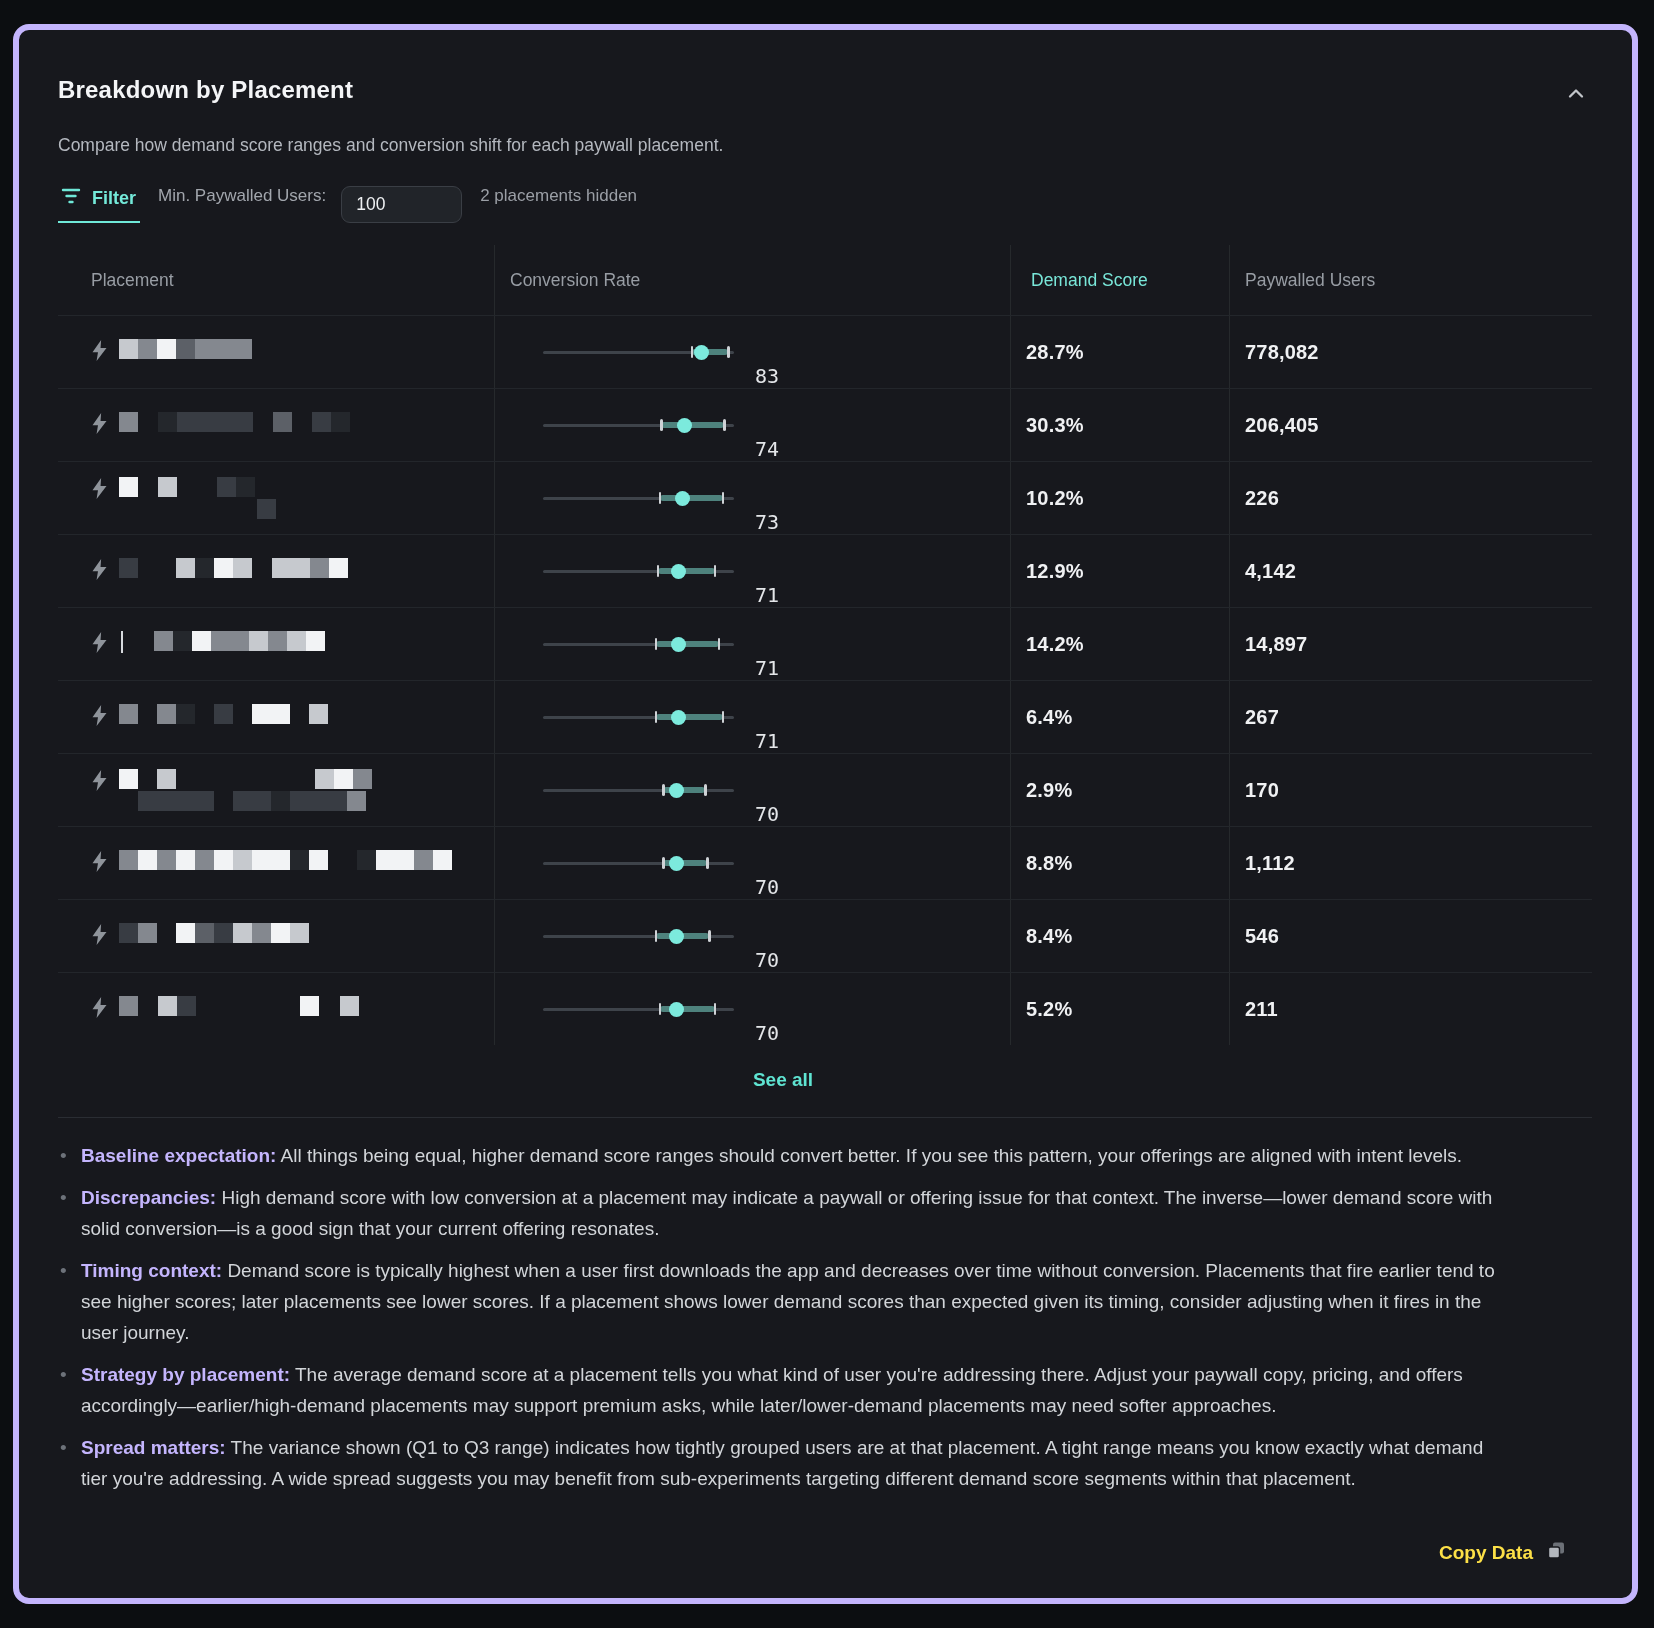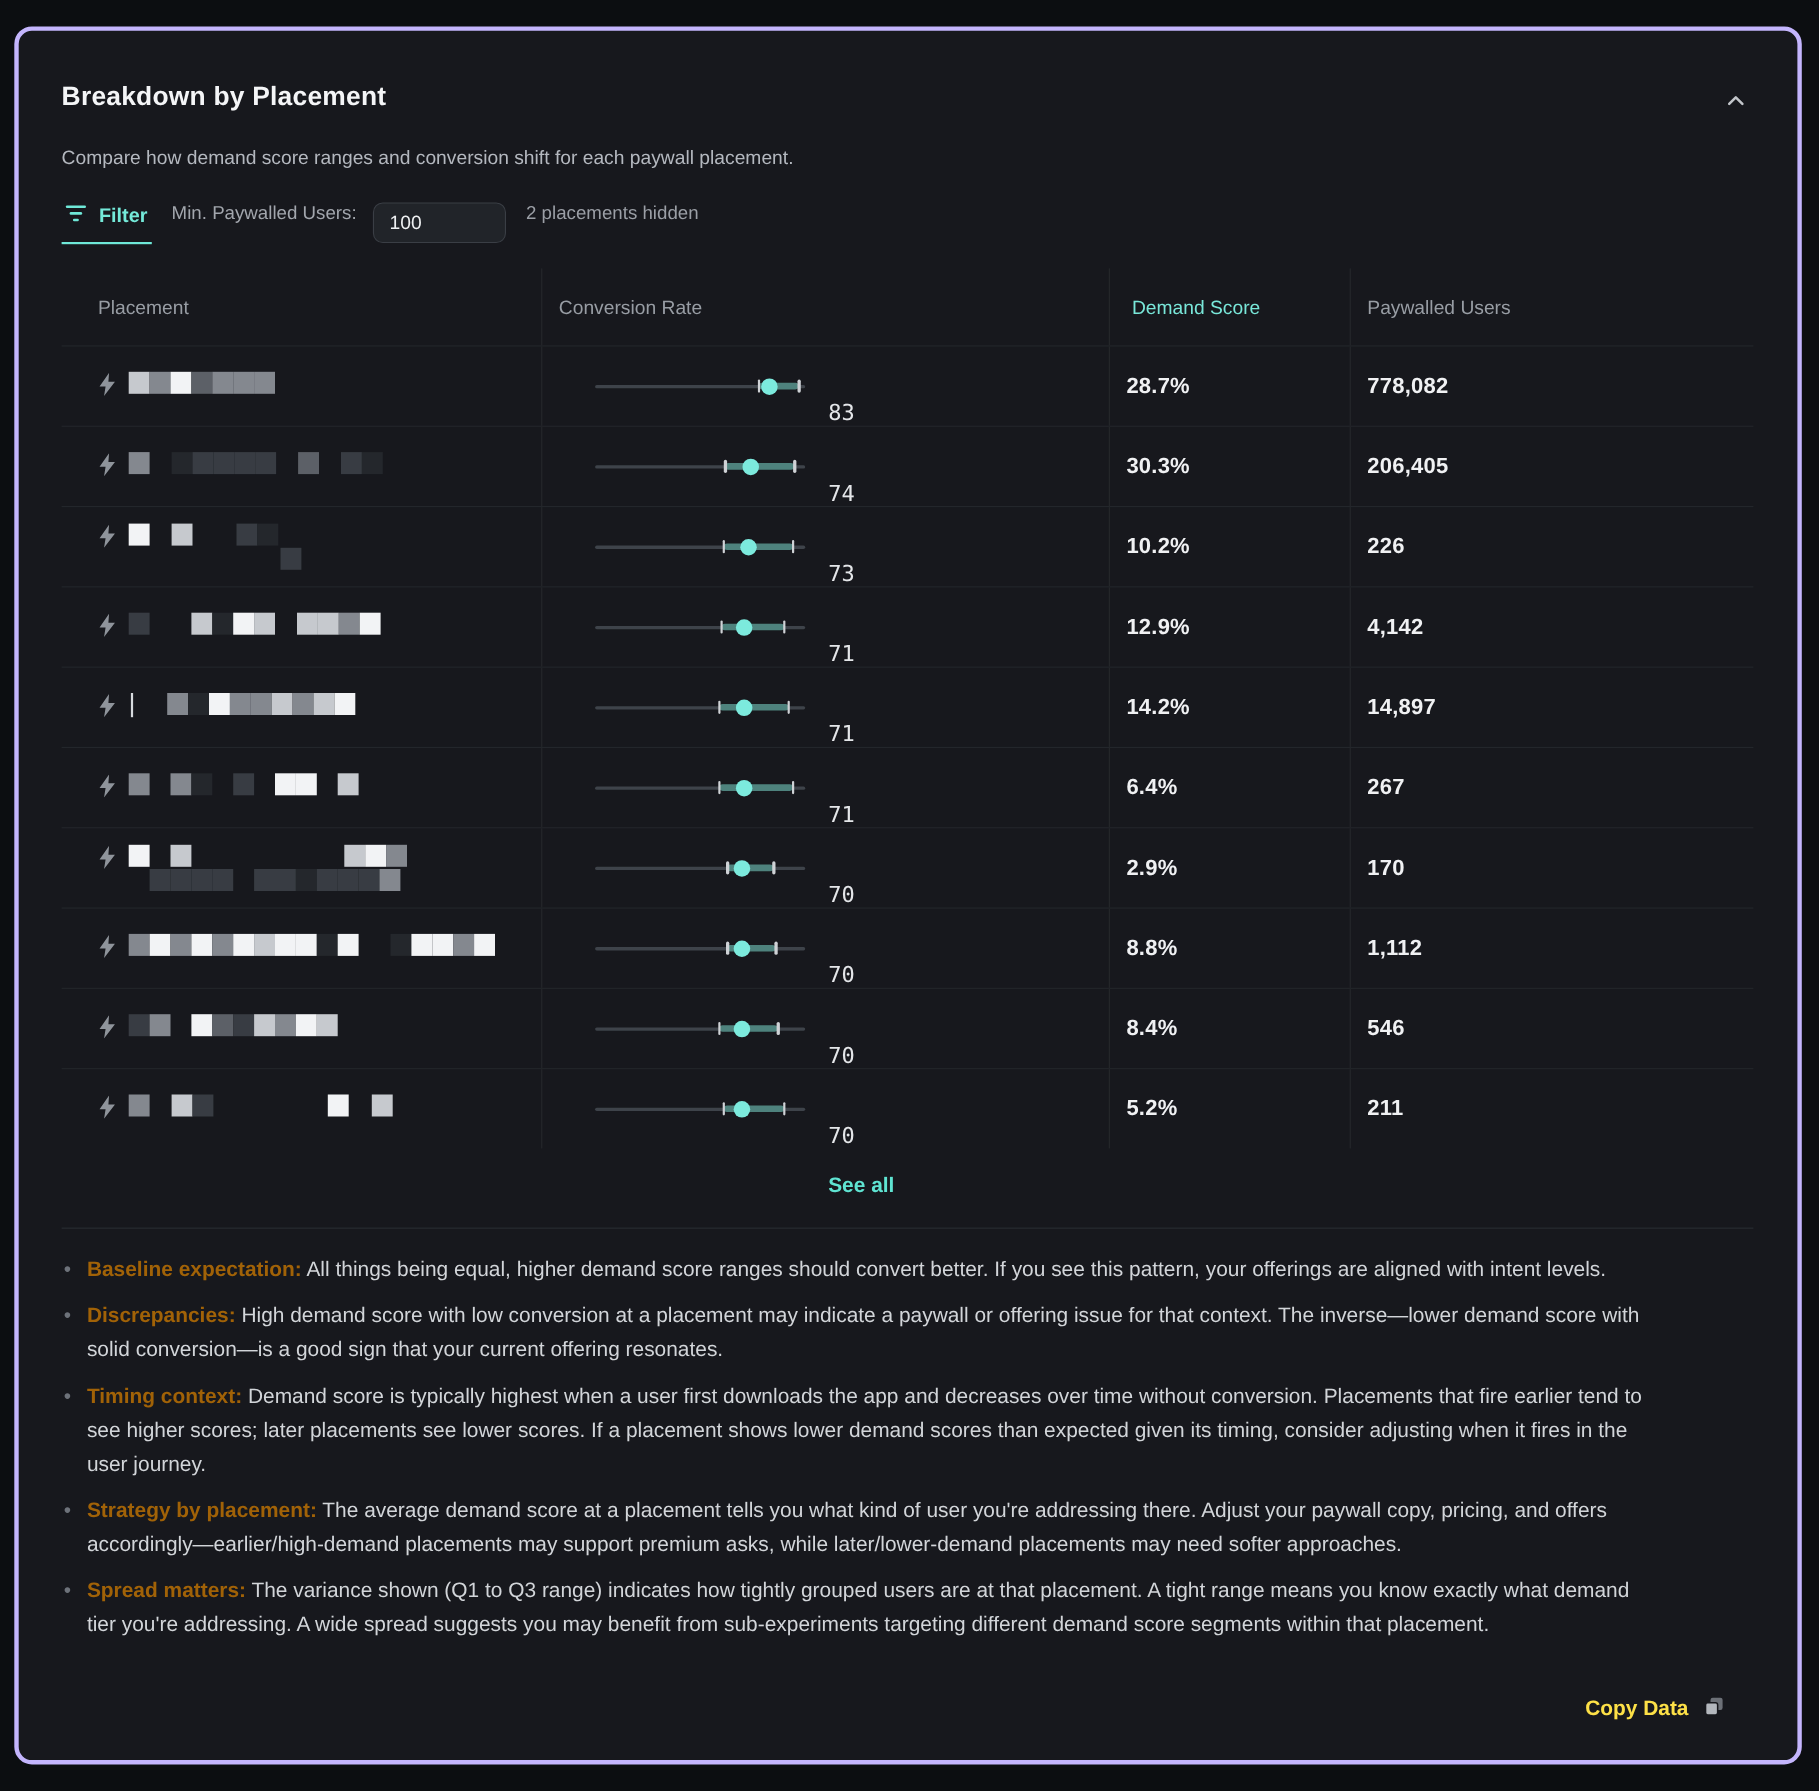--- a/index.html
+++ b/index.html
@@ -1,18 +1,18 @@
 <!DOCTYPE html>
 <html><head>
 <meta charset="utf-8">
 <style>
   html,body{margin:0;padding:0;width:1654px;height:1628px;overflow:hidden;
     background:#0c0e11;font-family:"Liberation Sans","DejaVu Sans",sans-serif;}
   .card{position:absolute;left:13px;top:24px;right:16px;bottom:24px;
-    background:#17181d;border:4px solid #c4b5fd;border-radius:16px;
+    background:#17181d;border:6px solid #c4b5fd;border-radius:16px;
     padding:46px 40px 34px 39px;box-sizing:border-box;display:flex;flex-direction:column;}
   
   .card-head{display:flex;justify-content:space-between;align-items:flex-start;}
   .title{font-size:24px;font-weight:700;color:#f4f5f7;letter-spacing:.2px;}
   .collapse-btn{background:none;border:none;cursor:pointer;padding:4px;margin-top:2px;}
   .subtitle{margin-top:22px;font-size:17.5px;color:#b4b8bf;}
   
   .filter-bar{margin-top:30px;display:flex;align-items:center;}
   .filter-tab{display:flex;align-items:center;gap:10px;padding:0 4px 11px 2px;
     border-bottom:2.5px solid #6fe8d8;cursor:pointer;}
@@ -55,21 +55,21 @@
   .score{margin-left:21px;font-family:"DejaVu Sans Mono",monospace;font-size:20px;color:#e4e6e9;margin-top:48px;}
   
   .see-all-wrap{padding-right:84px;text-align:center;margin-top:24px;}
   .see-all{font-size:19px;font-weight:700;color:#5fe4d2;cursor:pointer;}
   .divider{margin-top:26px;border-top:1px solid #2a2d33;}
   
   .notes{list-style:none;margin:22px 0 0 0;padding:0 90px 0 0;}
   .notes li{position:relative;padding-left:23px;font-size:19px;line-height:31px;
     color:#d2d5d9;margin-bottom:11px;}
   .notes li::before{content:"\2022";position:absolute;left:2px;top:0;color:#6d727a;}
-  .notes .lead{font-weight:700;color:#a16207;}
+  .notes .lead{font-weight:700;color:#c4b5fd;}
   
   .footer{margin-top:auto;display:flex;justify-content:flex-end;align-items:center;gap:14px;
     padding-right:26px;}
   .copy-label{font-size:19px;font-weight:700;color:#fde047;cursor:pointer;}
 </style>
 </head>
 <body>
 
 <div class="card">
 

